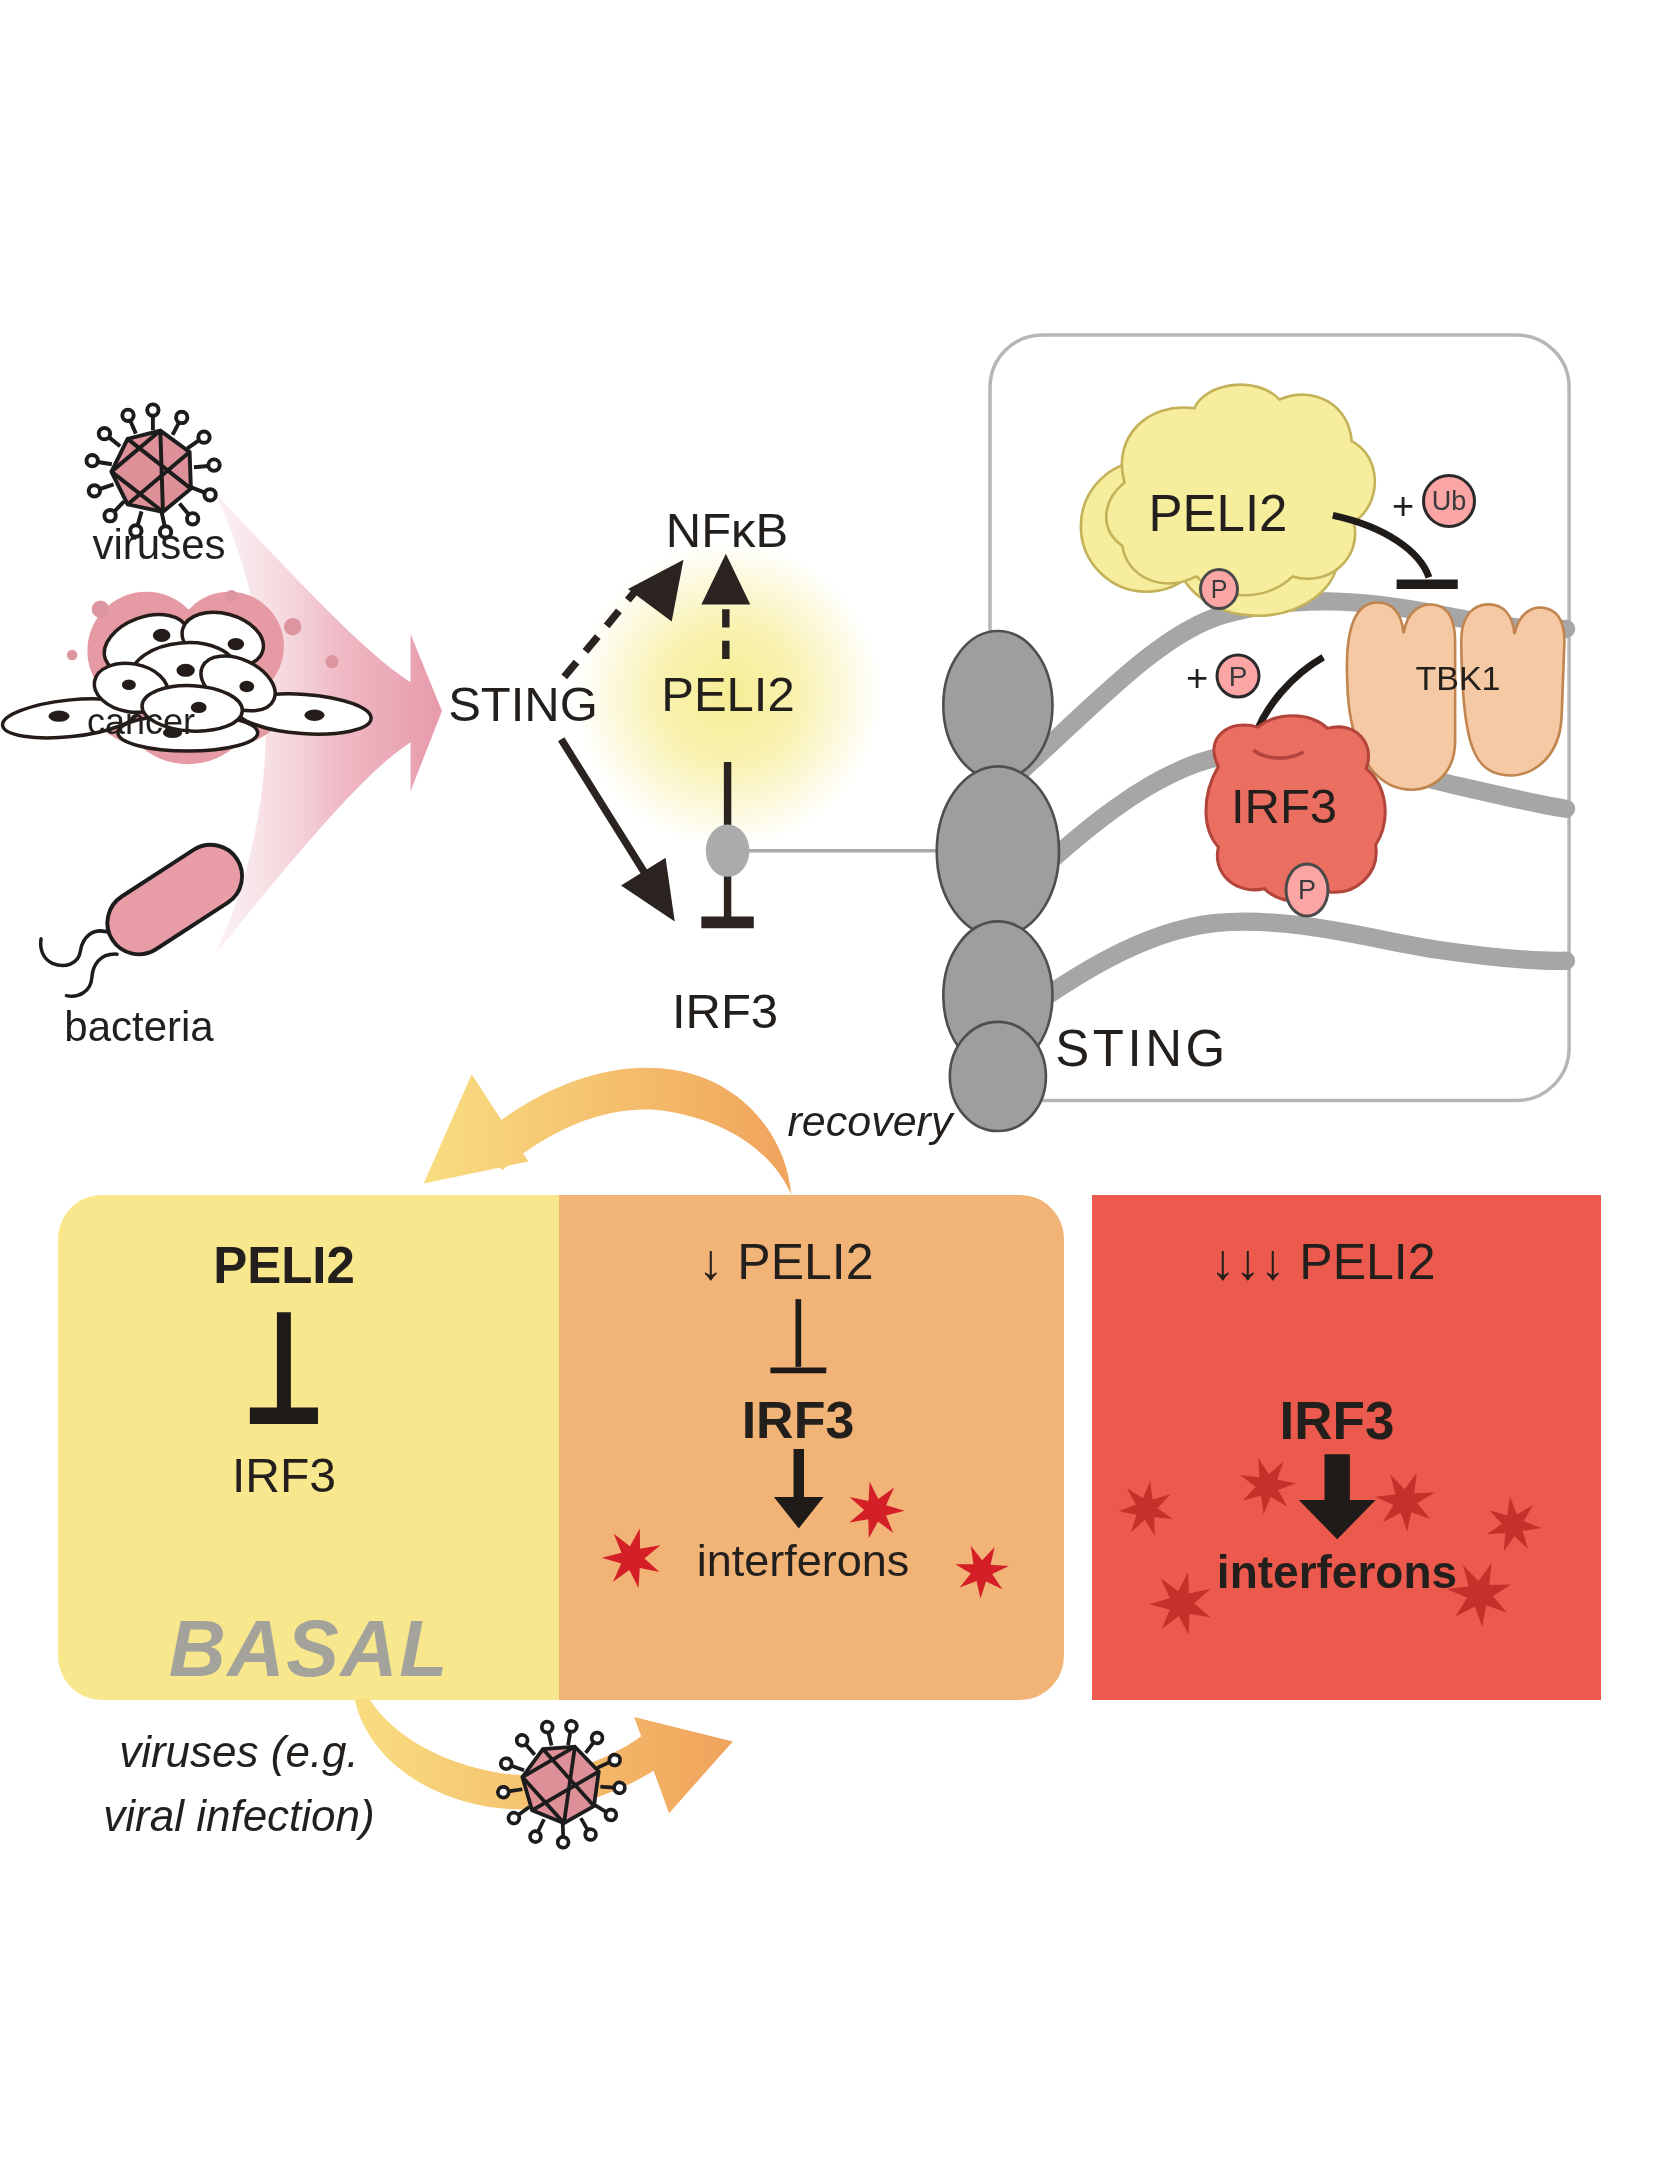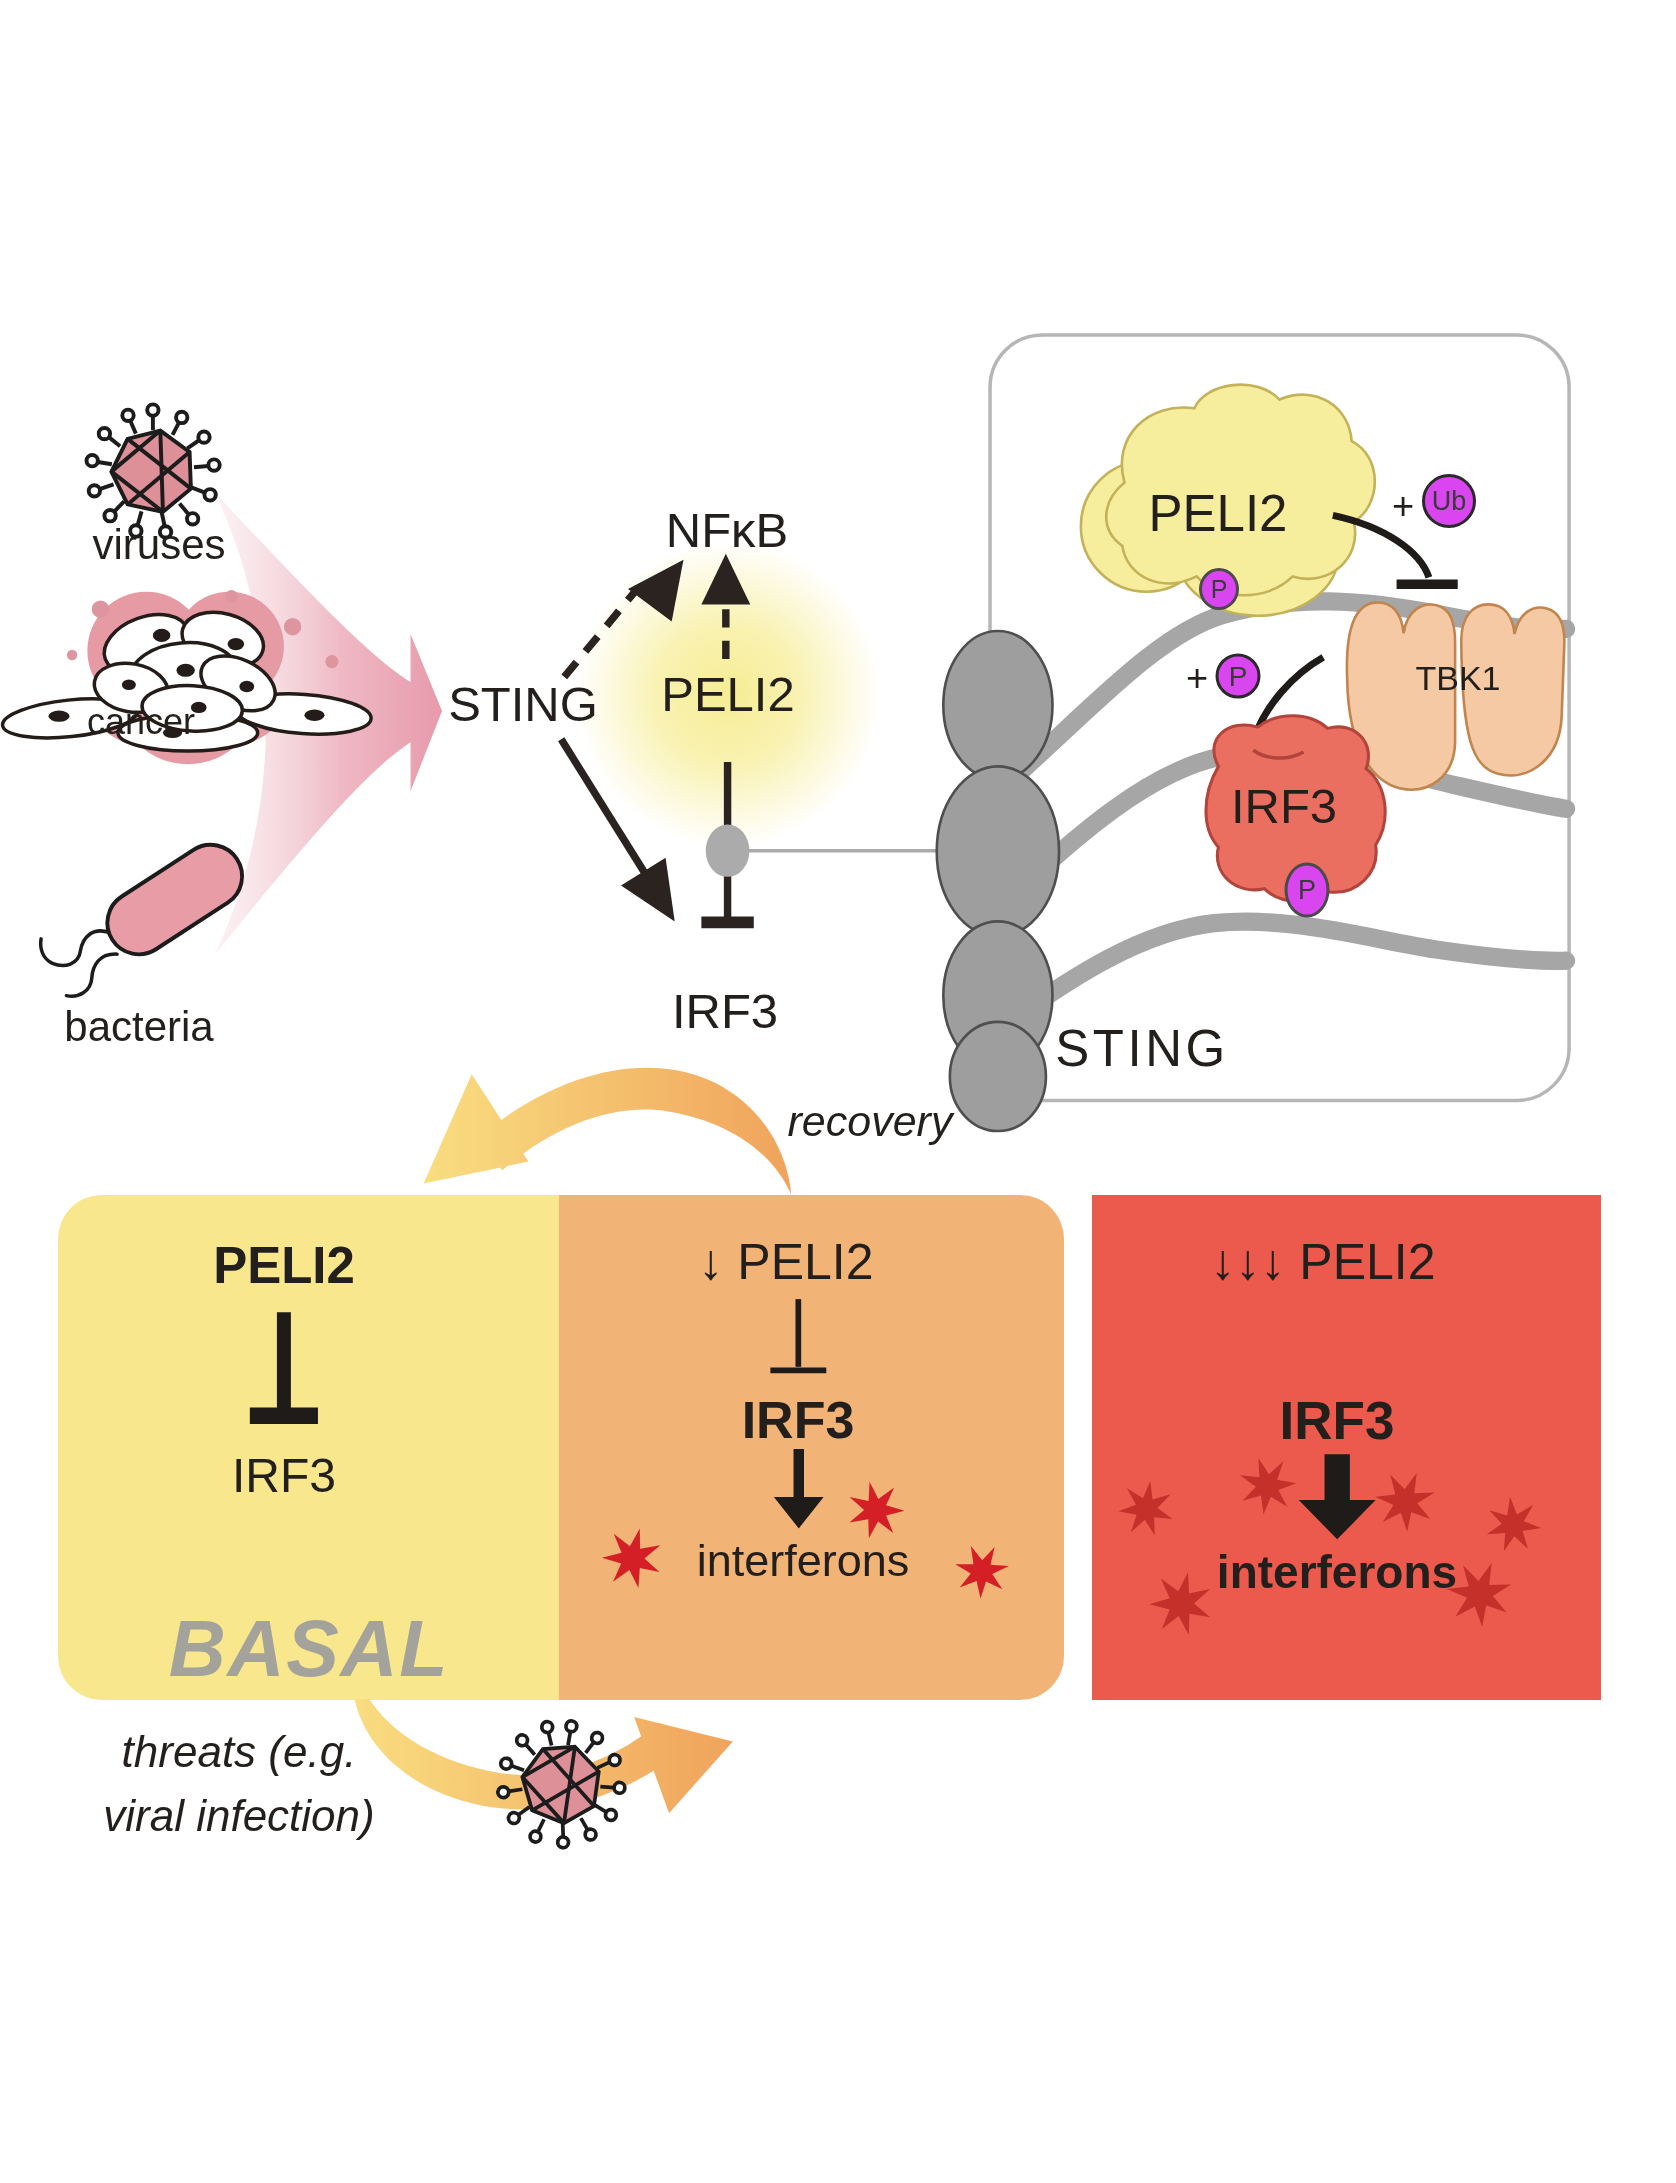--- a/index.html
+++ b/index.html
@@ -10,21 +10,21 @@
   #panels{z-index:1;}
   #textlayer{z-index:3;}
   .panel{position:absolute;top:1195px;height:505px;}
   #panel-basal{left:58px;width:501px;background:var(--basal-bg,#f8e78c);border-radius:44px 0 0 44px;}
   #panel-reactive{left:559px;width:505px;background:var(--reactive-bg,#f2b377);border-radius:0 44px 44px 0;}
   #panel-aberrant{left:1092px;width:509px;background:var(--aberrant-bg,#ec594d);}
   .lbl{position:absolute;transform:translate(-50%,-50%);white-space:nowrap;line-height:1;color:var(--ink,#231f1c);}
   .it{font-style:italic;}
   .bold{font-weight:bold;}
   .state-title{font-weight:bold;letter-spacing:1.7px;font-style:italic;}
-  .badge{position:absolute;transform:translate(-50%,-50%);background:#d946ef;border:3.1px solid #4a4a4a;
+  .badge{position:absolute;transform:translate(-50%,-50%);background:#fca5a5;border:3.1px solid #4a4a4a;
          border-radius:50%;display:flex;align-items:center;justify-content:center;
          font-weight:normal;color:#3a3a3a;box-sizing:border-box;}
   svg{position:absolute;left:0;top:0;}
 </style>
 </head>
 <body>
 
 <div id="canvas">
 
   <div id="panels">
@@ -281,21 +281,21 @@
     <div class="lbl" style="left:1403px;top:506px;font-size:38px;">+</div>
     <div class="badge" style="left:1449px;top:501px;width:54px;height:54px;font-size:27px;border-color:#2a2a2a;border-width:3.9px;">Ub</div>
 
     <div class="lbl" style="left:1197px;top:678px;font-size:38px;">+</div>
     <div class="badge" style="left:1238px;top:676px;width:45px;height:45px;font-size:28px;border-color:#2a2a2a;border-width:3.5px;">P</div>
 
     <div class="badge" style="left:1219px;top:589px;width:40px;height:42px;font-size:25px;">P</div>
     <div class="badge" style="left:1307px;top:890px;width:45px;height:55px;font-size:27px;">P</div>
 
     <div class="lbl it" style="left:870px;top:1121px;font-size:43px;">recovery</div>
-    <div class="lbl it" style="left:239px;top:1752px;font-size:44px;">threats (e.g.</div>
+    <div class="lbl it" style="left:239px;top:1752px;font-size:44px;">viruses (e.g.</div>
     <div class="lbl it" style="left:239px;top:1816px;font-size:44px;">viral infection)</div>
 
     <div class="lbl bold" style="left:284px;top:1265px;font-size:51px;">PELI2</div>
     <div class="lbl" style="left:284px;top:1476px;font-size:48px;">IRF3</div>
     <div class="lbl state-title" style="left:309px;top:1648px;font-size:79px;color:var(--basal-title,#a3a39b);">BASAL</div>
 
     <div class="lbl" style="left:786px;top:1262px;font-size:50px;">↓ PELI2</div>
     <div class="lbl bold" style="left:798px;top:1420px;font-size:52px;">IRF3</div>
     <div class="lbl" style="left:803px;top:1560px;font-size:45px;">interferons</div>
 

